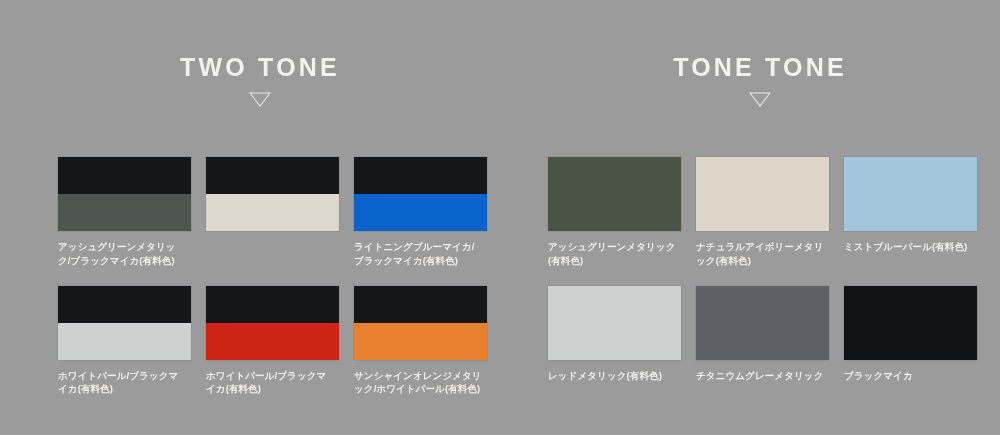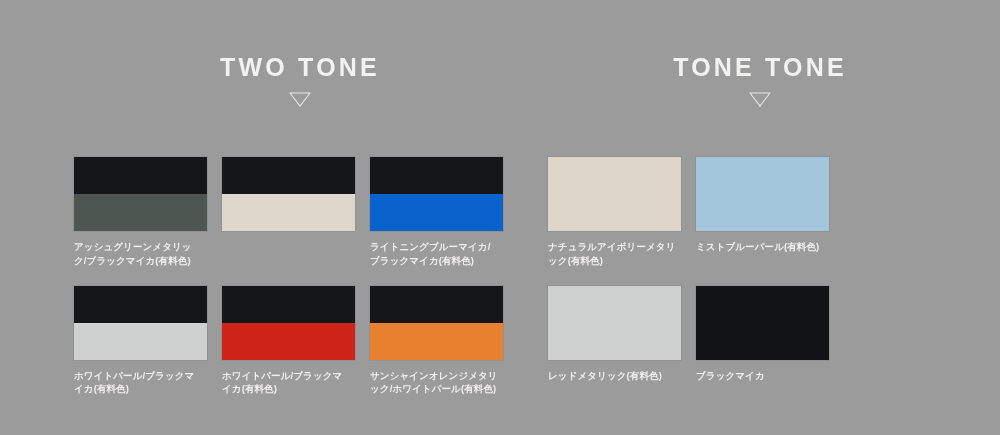--- a/index.html
+++ b/index.html
@@ -16,21 +16,21 @@
   }
   .page {
     position: relative;
     width: 1000px;
     height: 435px;
   }
   .column {
     position: absolute;
     top: 0;
   }
-  .col-two-tone { left: 0; width: 520px; margin-left: 40px; }
+  .col-two-tone { left: 0; width: 520px; }
   .col-mono-tone { left: 520px; width: 480px; }
 
   .section-head {
     text-align: center;
     padding-top: 55px;
   }
   .section-title {
     color: #f2f2f0;
     font-size: 25px;
     font-weight: bold;
@@ -83,21 +83,21 @@
     color: #f1f0ee;
     font-size: 9.5px;
     line-height: 1.45;
     font-weight: bold;
     width: 133px;
     word-break: break-all;
     letter-spacing: 0.1px;
   }
 
   
-  .col-two-tone .grid { padding-left: 34px; }
+  .col-two-tone .grid { padding-left: 58px; }
   .col-two-tone .cell { margin-right: 15px; }
   .col-two-tone .caption { width: 130px; }
 
   
   .col-mono-tone .grid { padding-left: 28px; }
   .col-mono-tone .cell { margin-right: 15px; }
   .col-mono-tone .caption { width: 128px; }
 </style>
 </head>
 <body style="background-color: rgb(155, 155, 155);">
@@ -175,20 +175,26 @@
             <polygon points="1,1 21,1 11,14" fill="none" stroke="#e8e7e4" stroke-width="1.1"></polygon>
           </svg>
         </span>
       </div>
     </div>
 
     <div class="grid">
       <div class="row">
         <div class="cell">
           <div class="swatch mono">
+            <div class="band-full" style="background-color: rgb(74, 84, 70);"></div>
+          </div>
+          <div class="caption">アッシュグリーンメタリック(有料色)</div>
+        </div>
+        <div class="cell">
+          <div class="swatch mono">
             <div class="band-full" style="background-color: rgb(221, 214, 201);"></div>
           </div>
           <div class="caption">ナチュラルアイボリーメタリック(有料色)</div>
         </div>
         <div class="cell">
           <div class="swatch mono">
             <div class="band-full" style="background-color: rgb(163, 198, 221);"></div>
           </div>
           <div class="caption">ミストブルーパール(有料色)</div>
         </div>
@@ -196,20 +202,26 @@
 
       <div class="row">
         <div class="cell">
           <div class="swatch mono">
             <div class="band-full" style="background-color: rgb(207, 208, 208);"></div>
           </div>
           <div class="caption">レッドメタリック(有料色)</div>
         </div>
         <div class="cell">
           <div class="swatch mono">
+            <div class="band-full" style="background-color: rgb(94, 97, 101);"></div>
+          </div>
+          <div class="caption">チタニウムグレーメタリック</div>
+        </div>
+        <div class="cell">
+          <div class="swatch mono">
             <div class="band-full" style="background-color: rgb(18, 19, 22);"></div>
           </div>
           <div class="caption">ブラックマイカ</div>
         </div>
       </div>
     </div>
   </div>
 
 </div>
 

